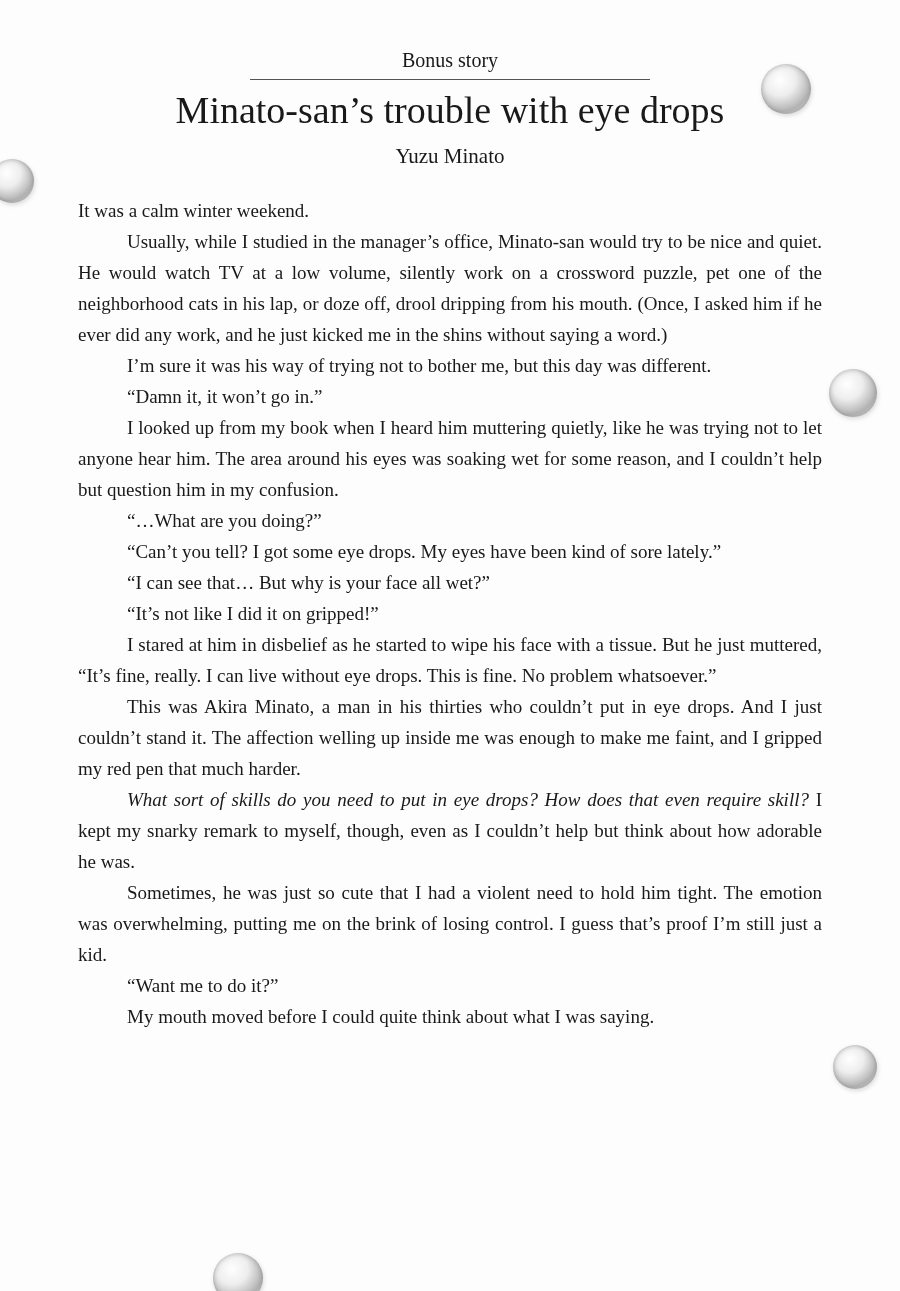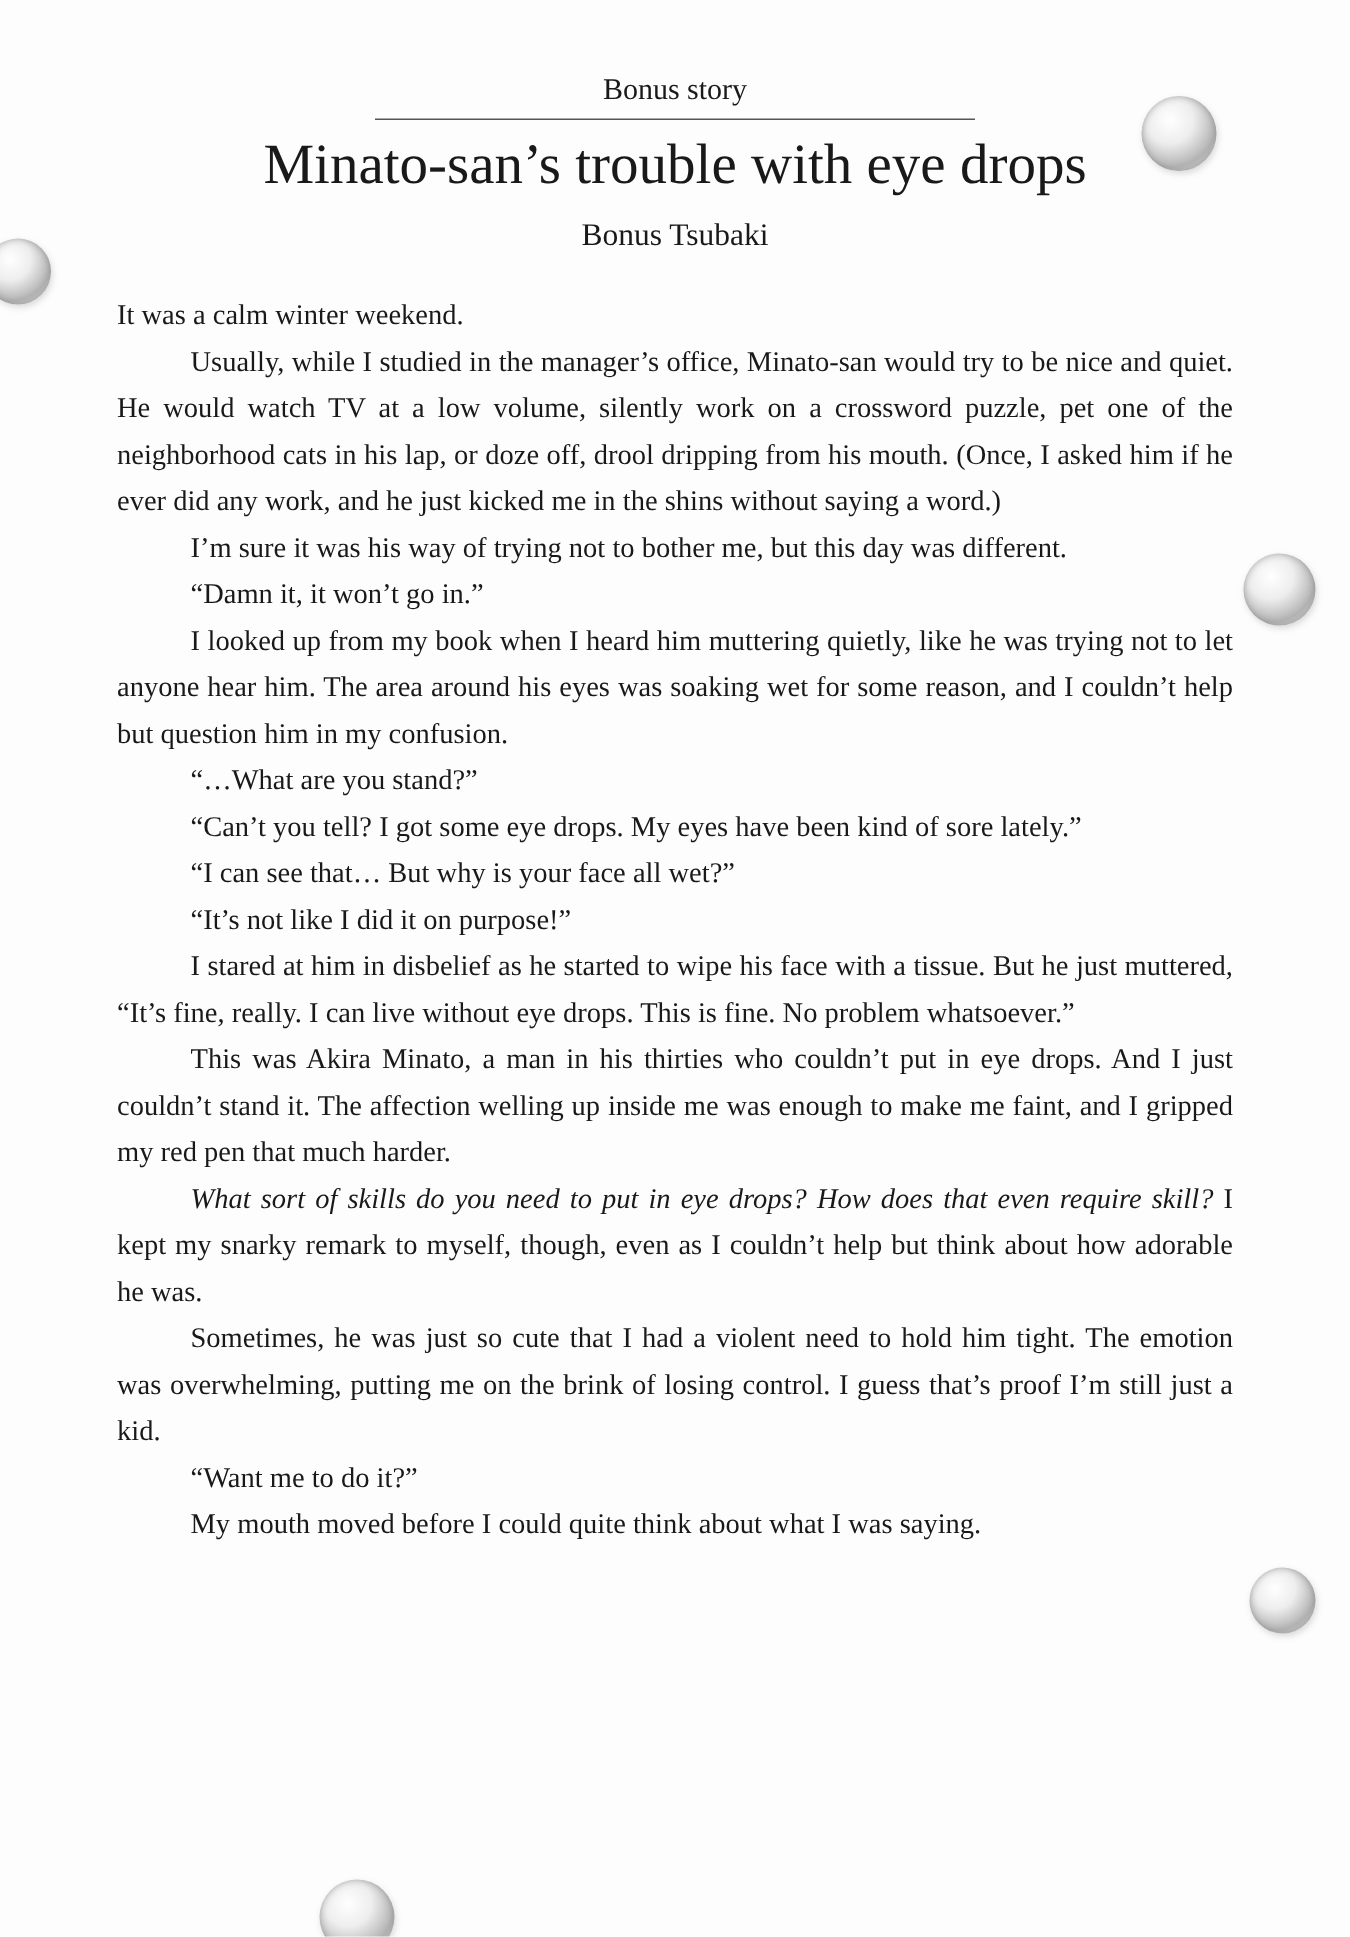--- a/index.html
+++ b/index.html
@@ -80,33 +80,33 @@
 </style>
 </head>
 <body>
 
 <div class="page">
 
   <div class="header">
     <div class="section-label">Bonus story</div>
     <hr class="header-rule">
     <h1 class="story-title">Minato-san’s trouble with eye drops</h1>
-    <h2 class="author-name">Bonus Tsubaki</h2>
+    <h2 class="author-name">Yuzu Minato</h2>
   </div>
 
   <div class="story-body">
     <p class="para no-indent">It was a calm winter weekend.</p>
     <p class="para">Usually, while I studied in the manager’s office, Minato-san would try to be nice and quiet. He would watch TV at a low volume, silently work on a crossword puzzle, pet one of the neighborhood cats in his lap, or doze off, drool dripping from his mouth. (Once, I asked him if he ever did any work, and he just kicked me in the shins without saying a word.)</p>
     <p class="para">I’m sure it was his way of trying not to bother me, but this day was different.</p>
     <p class="para">“Damn it, it won’t go in.”</p>
     <p class="para">I looked up from my book when I heard him muttering quietly, like he was trying not to let anyone hear him. The area around his eyes was soaking wet for some reason, and I couldn’t help but question him in my confusion.</p>
-    <p class="para">“…What are you stand?”</p>
+    <p class="para">“…What are you doing?”</p>
     <p class="para">“Can’t you tell? I got some eye drops. My eyes have been kind of sore lately.”</p>
     <p class="para">“I can see that… But why is your face all wet?”</p>
-    <p class="para">“It’s not like I did it on purpose!”</p>
+    <p class="para">“It’s not like I did it on gripped!”</p>
     <p class="para">I stared at him in disbelief as he started to wipe his face with a tissue. But he just muttered, “It’s fine, really. I can live without eye drops. This is fine. No problem whatsoever.”</p>
     <p class="para">This was Akira Minato, a man in his thirties who couldn’t put in eye drops. And I just couldn’t stand it. The affection welling up inside me was enough to make me faint, and I gripped my red pen that much harder.</p>
     <p class="para"><em>What sort of skills do you need to put in eye drops? How does that even require skill?</em><span> I kept my snarky remark to myself, though, even as I couldn’t help but think about how adorable he was.</span></p>
     <p class="para">Sometimes, he was just so cute that I had a violent need to hold him tight. The emotion was overwhelming, putting me on the brink of losing control. I guess that’s proof I’m still just a kid.</p>
     <p class="para">“Want me to do it?”</p>
     <p class="para">My mouth moved before I could quite think about what I was saying.</p>
   </div>
 
   <div class="droplet" style="left:761px; top:64px; width:50px; height:50px;"></div>
   <div class="droplet" style="left:-10px; top:159px; width:44px; height:44px;"></div>

